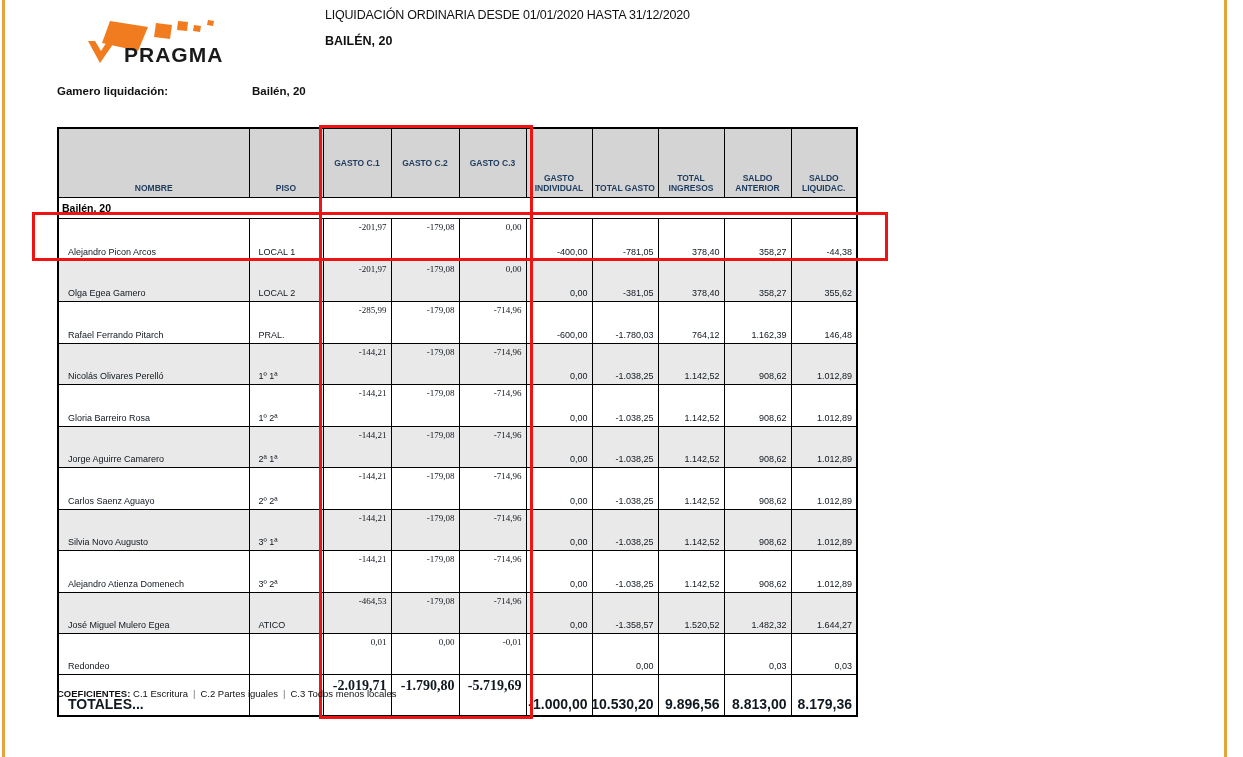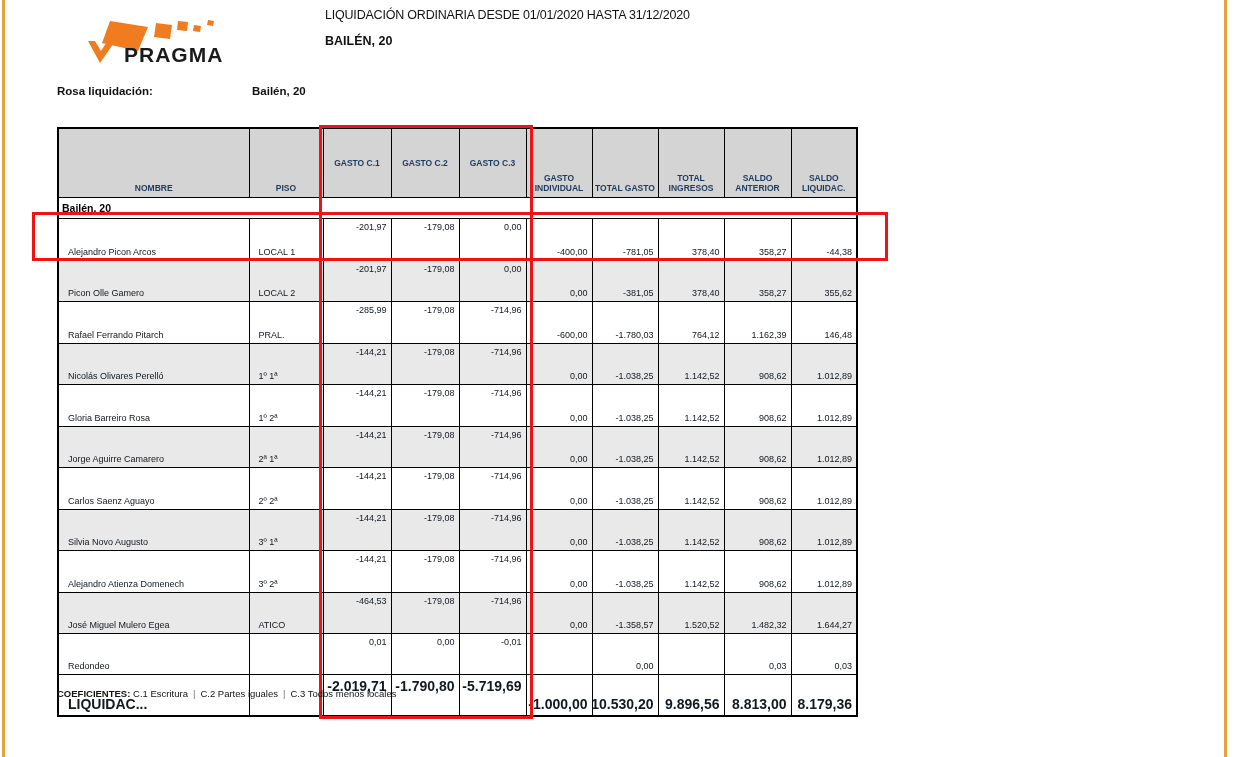--- a/index.html
+++ b/index.html
@@ -25,21 +25,21 @@
   th,td{border:1px solid #000;padding:0;margin:0;overflow:hidden;}
   thead th{background:#D4D4D4;height:64px;vertical-align:bottom;text-align:center;
            font-size:8.5px;font-weight:bold;color:#1C3A5E;line-height:10px;padding:0 1px 4px 1px;}
   thead th.mid{vertical-align:middle;padding-bottom:0;}
   tr.group-row td{height:20px;font-size:10.5px;font-weight:bold;text-align:left;
                   vertical-align:middle;padding:0 3px;background:#fff;color:#000;}
   tr.data-row td{height:40.5px;position:relative;font-size:9px;background:transparent;}
   tr.data-row.shaded{background:#E9E9E9;}
   tr.totals td{height:40px;font-weight:bold;font-size:14px;}
   tr.redondeo td{height:40px;}
-  .pos-tr{position:absolute;top:3px;right:4px;white-space:nowrap;}
+  .pos-tr{position:absolute;top:3px;right:4px;white-space:nowrap;font-family:Liberation Serif, serif;}
   .pos-br{position:absolute;bottom:3px;right:4px;white-space:nowrap;}
   .pos-bl{position:absolute;bottom:3px;left:9px;white-space:nowrap;}
 
   
   .hl{position:absolute;border:3px solid #EE1414;pointer-events:none;background:transparent;}
   .hl-cols{left:319px;top:125px;width:208px;height:588px;}
   .hl-row{left:32px;top:212px;width:850px;height:43px;}
 
   
   .footer{position:absolute;left:57px;top:688px;font-size:9.5px;color:#111;}
@@ -60,21 +60,21 @@
       <polygon class="brand-shape" points="118,2 128,3 127,12 117,11" fill="#F07C1F"></polygon>
       <polygon class="brand-shape" points="134,6 141,7 140,13 133,12" fill="#F07C1F"></polygon>
       <polygon class="brand-shape" points="148,1 154,2 153,7 147,6" fill="#F07C1F"></polygon>
       <polygon class="brand-shape" points="28,22 40,44 58,18 50,18 41,32 35,22" fill="#F07C1F"></polygon>
       <text x="64" y="43" font-family="Liberation Sans, sans-serif" font-size="21" font-weight="bold" fill="#1a1a1a" letter-spacing="1">PRAGMA</text>
     </svg>
   </div>
 
   <div class="title1">LIQUIDACIÓN ORDINARIA DESDE 01/01/2020 HASTA 31/12/2020</div>
   <div class="title2">BAILÉN, 20</div>
-  <div class="group-label">Rosa liquidación:</div>
+  <div class="group-label">Gamero liquidación:</div>
   <div class="group-value">Bailén, 20</div>
 
   <div class="tbl-wrap">
     <table>
       <colgroup>
         <col style="width:191px">
           <col style="width:74px">
           <col style="width:68px">
           <col style="width:68px">
         <col style="width:67px">
@@ -129,21 +129,21 @@
             </td>
             <td>
               <span class="pos-br">358,27</span>
             </td>
             <td>
               <span class="pos-br">-44,38</span>
             </td>
           </tr>
           <tr class="data-row shaded">
             <td>
-              <span class="pos-bl">Picon Olle Gamero</span>
+              <span class="pos-bl">Olga Egea Gamero</span>
             </td>
             <td>
               <span class="pos-bl">LOCAL 2</span>
             </td>
             <td>
               <span class="pos-tr">-201,97</span>
             </td>
             <td>
               <span class="pos-tr">-179,08</span>
             </td>
@@ -449,21 +449,21 @@
             </td>
             <td>
               <span class="pos-br">0,03</span>
             </td>
             <td>
               <span class="pos-br">0,03</span>
             </td>
           </tr>
           <tr class="data-row totals">
             <td>
-              <span class="pos-bl">LIQUIDAC...</span>
+              <span class="pos-bl">TOTALES...</span>
             </td>
             <td>
               <span class="pos-bl"></span>
             </td>
             <td>
               <span class="pos-tr">-2.019,71</span>
             </td>
             <td>
               <span class="pos-tr">-1.790,80</span>
             </td>

